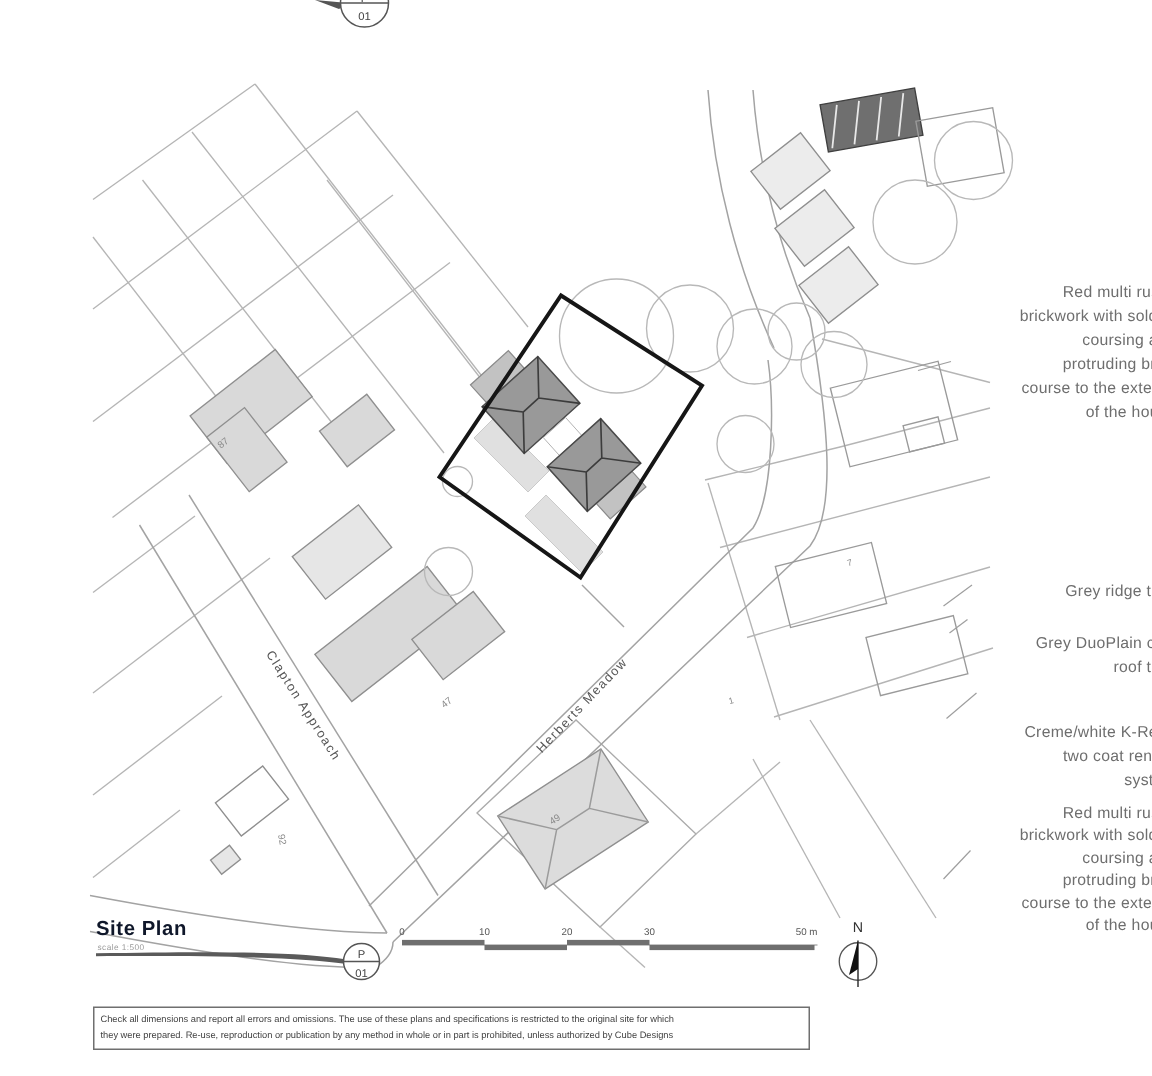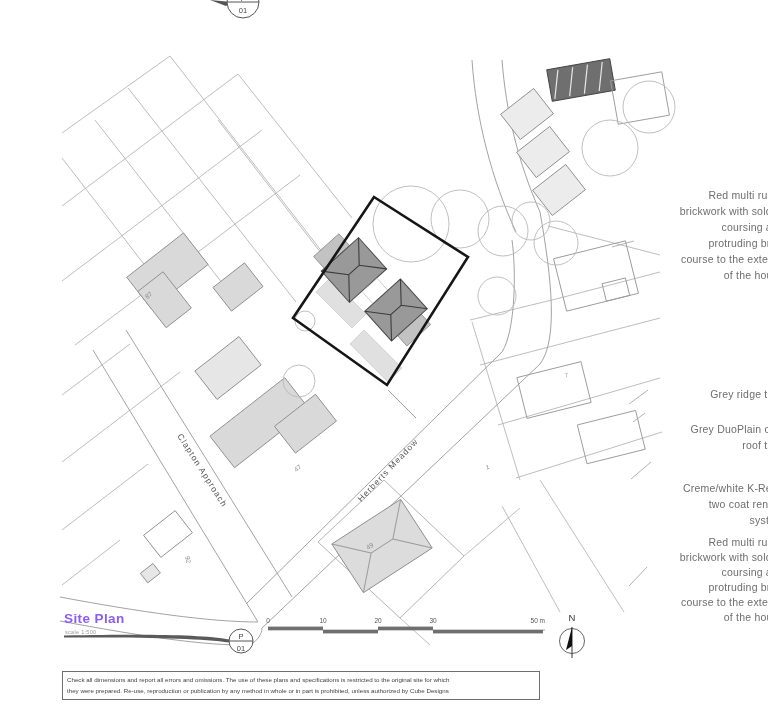--- a/index.html
+++ b/index.html
@@ -9,21 +9,21 @@
   }
   #plan-svg{position:absolute;left:0;top:0;}
   svg text{font-family:"Liberation Sans",sans-serif;}
   .ann{
     position:absolute;right:-16px;width:250px;text-align:right;
     font-size:10.5px;line-height:16px;color:#6e6e6e;letter-spacing:.2px;
   }
   .ann.tight{line-height:15px;}
   #title{
     position:absolute;left:64px;top:611px;font-size:13.5px;font-weight:bold;
-    color:#8b5cf6;letter-spacing:.4px;
+    color:#0f172a;letter-spacing:.4px;
   }
   #scale-note{
     position:absolute;left:65px;top:629px;font-size:5.5px;color:#9a9a9a;letter-spacing:.3px;
   }
   #disclaimer{
     position:absolute;left:62px;top:671px;width:468px;height:24px;
     border:1px solid #6f6f6f;padding:3px 4px 0 4px;overflow:hidden;
   }
   .dline{
     font-size:6.2px;line-height:10.5px;color:#3f3f3f;white-space:nowrap;

